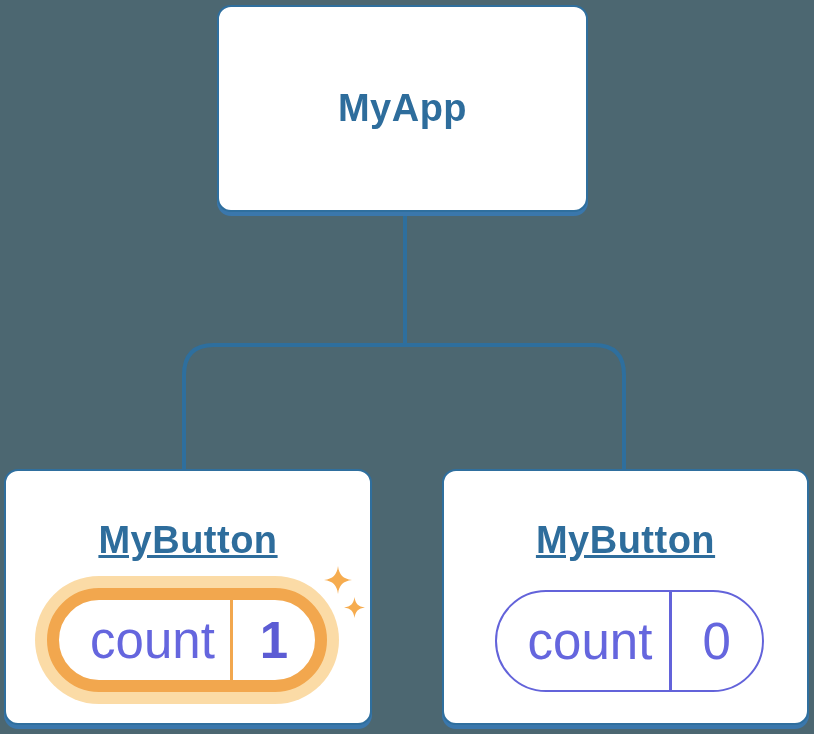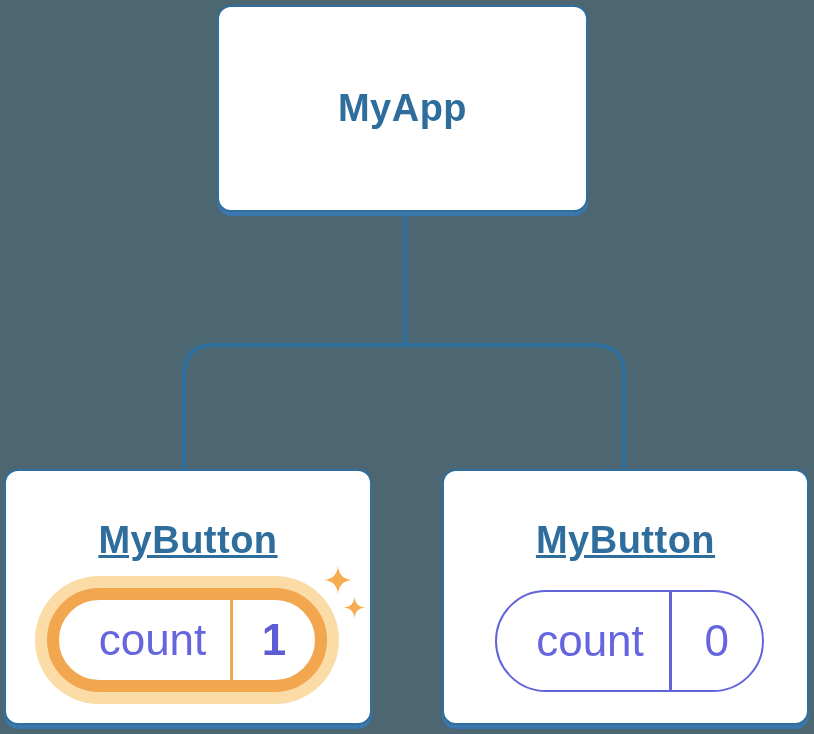--- a/index.html
+++ b/index.html
@@ -65,21 +65,21 @@
     position:absolute;left:51px;top:119px;width:269px;height:102px;
     background:var(--card-bg);
     border:2.5px solid var(--state-purple);
     border-radius:999px;
     display:flex;align-items:stretch;overflow:hidden;
   }
   .pill-plain .pill-cell-label{width:172px;padding-left:14px;}
   .pill-plain .pill-divider{width:2.5px;background:var(--state-purple);}
   .pill-cell{
     display:flex;align-items:center;justify-content:center;
-    font-size:44px;
+    font-size:51px;
   }
   .pill-cell-label{color:var(--state-label-purple);}
   .pill-cell-value{flex:1;color:var(--state-label-purple);}
   .pill-cell-value.emph{font-weight:700;color:var(--state-value-purple);}
   .sparkle{position:absolute;}
   .sparkle path{fill:var(--sparkle-orange);}
   .sparkle-large{left:318px;top:92px;width:28px;height:34px;}
   .sparkle-small{left:338px;top:126px;width:21px;height:21px;}
 </style>
 </head>

